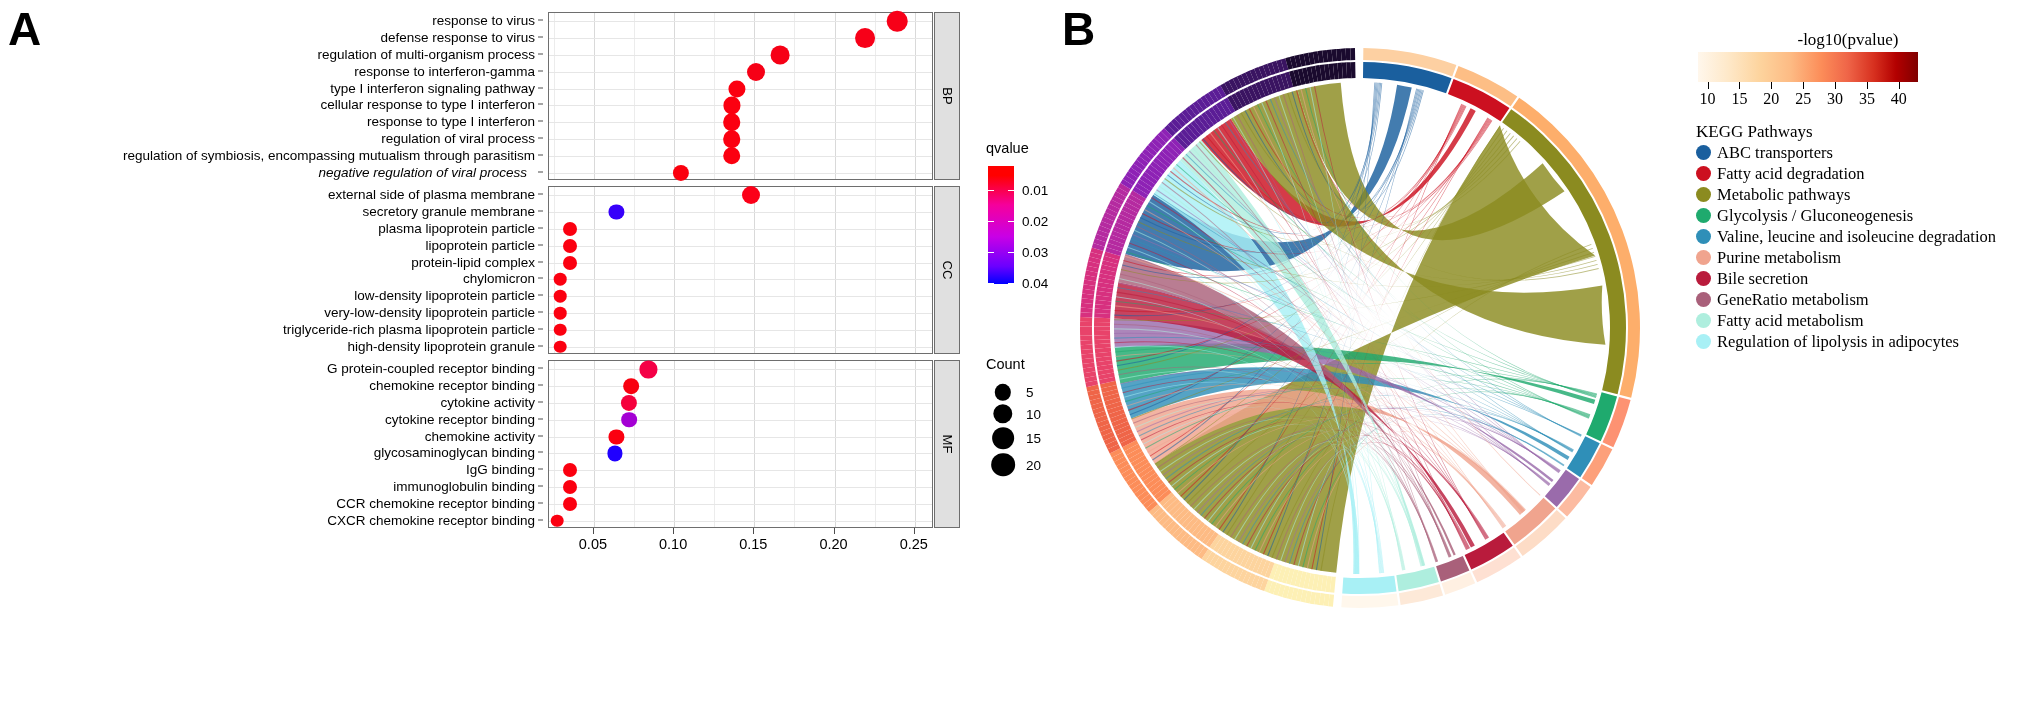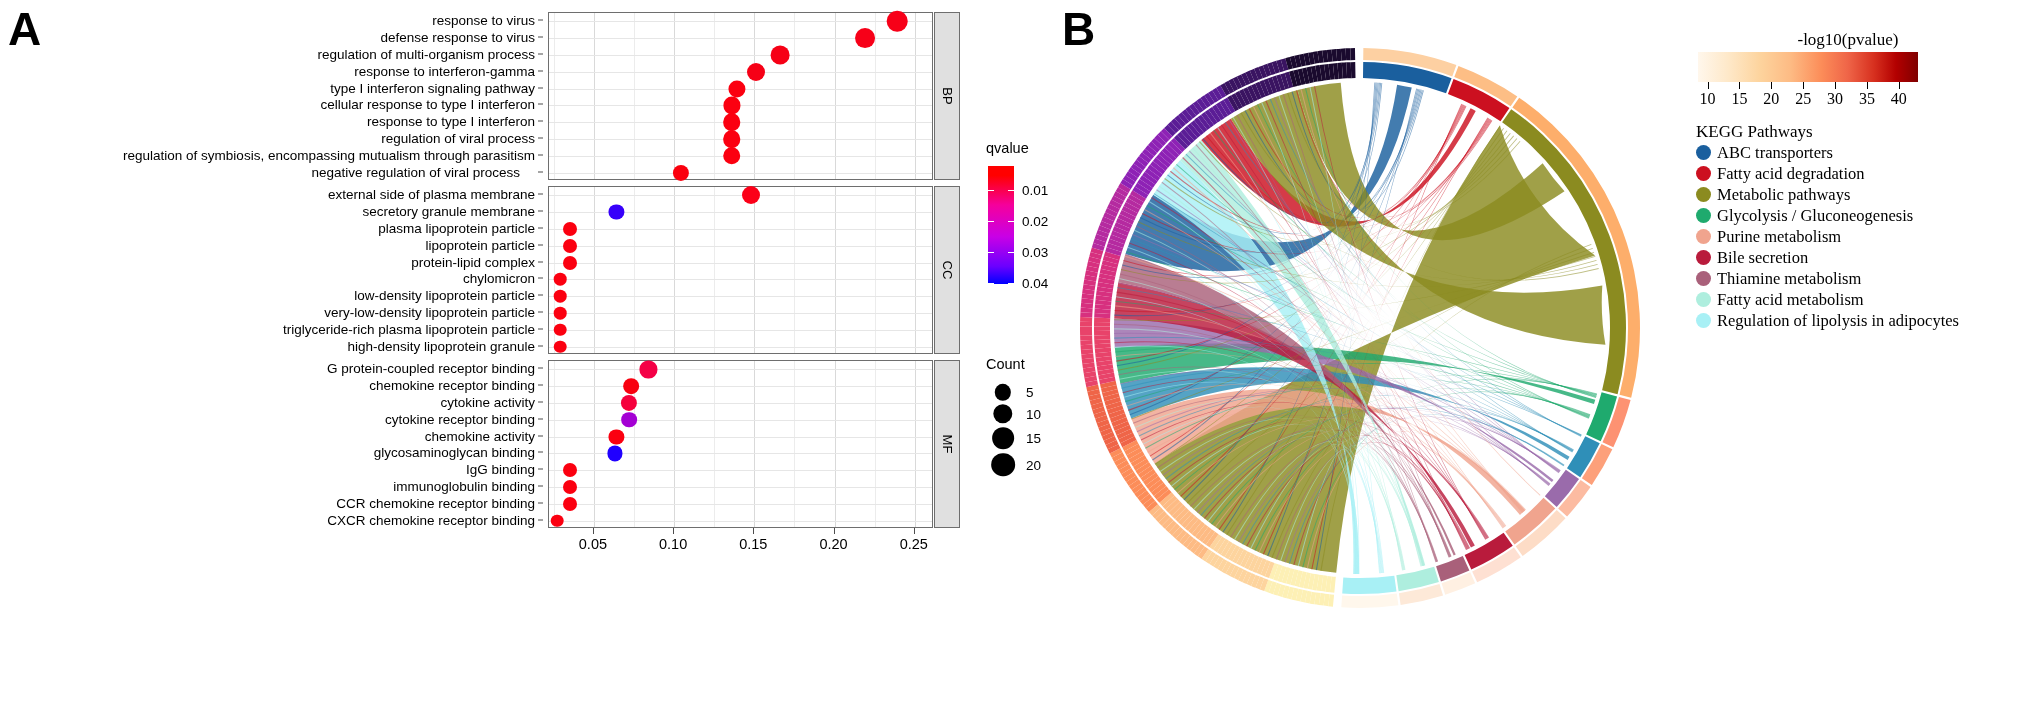--- a/index.html
+++ b/index.html
@@ -98,21 +98,21 @@
       <div class="ylab" style="top: 87.6px; right: 8px;">type I interferon signaling pathway</div>
       <div class="ytick" style="top: 87.6px; left: 538px;"></div>
       <div class="ylab" style="top: 104.4px; right: 8px;">cellular response to type I interferon</div>
       <div class="ytick" style="top: 104.4px; left: 538px;"></div>
       <div class="ylab" style="top: 121.2px; right: 8px;">response to type I interferon</div>
       <div class="ytick" style="top: 121.2px; left: 538px;"></div>
       <div class="ylab" style="top: 138px; right: 8px; margin-left: 18px;">regulation of viral process</div>
       <div class="ytick" style="top: 138px; left: 538px;"></div>
       <div class="ylab" style="top: 154.8px; right: 8px;">regulation of symbiosis, encompassing mutualism through parasitism</div>
       <div class="ytick" style="top: 154.8px; left: 538px;"></div>
-      <div class="ylab" style="top: 171.6px; right: 23px;">negative regulation of viral process</div>
+      <div class="ylab" style="top: 171.6px; right: 16px; font-style: italic;">negative regulation of viral process</div>
       <div class="ytick" style="top: 171.6px; left: 538px;"></div>
       <div class="ylab" style="top: 194.4px; right: 8px;">external side of plasma membrane</div>
       <div class="ytick" style="top: 194.4px; left: 538px;"></div>
       <div class="ylab" style="top: 211.2px; right: 8px;">secretory granule membrane</div>
       <div class="ytick" style="top: 211.2px; left: 538px;"></div>
       <div class="ylab" style="top: 228px; right: 8px;">plasma lipoprotein particle</div>
       <div class="ytick" style="top: 228px; left: 538px;"></div>
       <div class="ylab" style="top: 244.8px; right: 8px; text-align: right;">lipoprotein particle</div>
       <div class="ytick" style="top: 244.8px; left: 538px;"></div>
       <div class="ylab" style="top: 261.6px; right: 8px;">protein-lipid complex</div>
@@ -883,30 +883,34 @@
         </div>
         <div class="kegg-row">
           <span class="kegg-swatch" style="background: rgb(139, 139, 32);"></span>
           <span class="kegg-lab">Metabolic pathways</span>
         </div>
         <div class="kegg-row">
           <span class="kegg-swatch" style="background: rgb(31, 170, 110);"></span>
           <span class="kegg-lab">Glycolysis / Gluconeogenesis</span>
         </div>
         <div class="kegg-row">
+          <span class="kegg-swatch" style="background: rgb(47, 143, 184);"></span>
+          <span class="kegg-lab">Valine, leucine and isoleucine degradation</span>
+        </div>
+        <div class="kegg-row">
           <span class="kegg-swatch" style="background: rgb(240, 164, 142);"></span>
           <span class="kegg-lab">Purine metabolism</span>
         </div>
         <div class="kegg-row">
           <span class="kegg-swatch" style="background: rgb(185, 27, 60);"></span>
           <span class="kegg-lab">Bile secretion</span>
         </div>
         <div class="kegg-row">
           <span class="kegg-swatch" style="background: rgb(169, 96, 122);"></span>
-          <span class="kegg-lab">Thiamine metabolism</span>
+          <span class="kegg-lab">GeneRatio metabolism</span>
         </div>
         <div class="kegg-row">
           <span class="kegg-swatch" style="background: rgb(174, 238, 222);"></span>
           <span class="kegg-lab">Fatty acid metabolism</span>
         </div>
         <div class="kegg-row">
           <span class="kegg-swatch" style="background: rgb(168, 240, 245);"></span>
           <span class="kegg-lab">Regulation of lipolysis in adipocytes</span>
         </div>
       </div>

